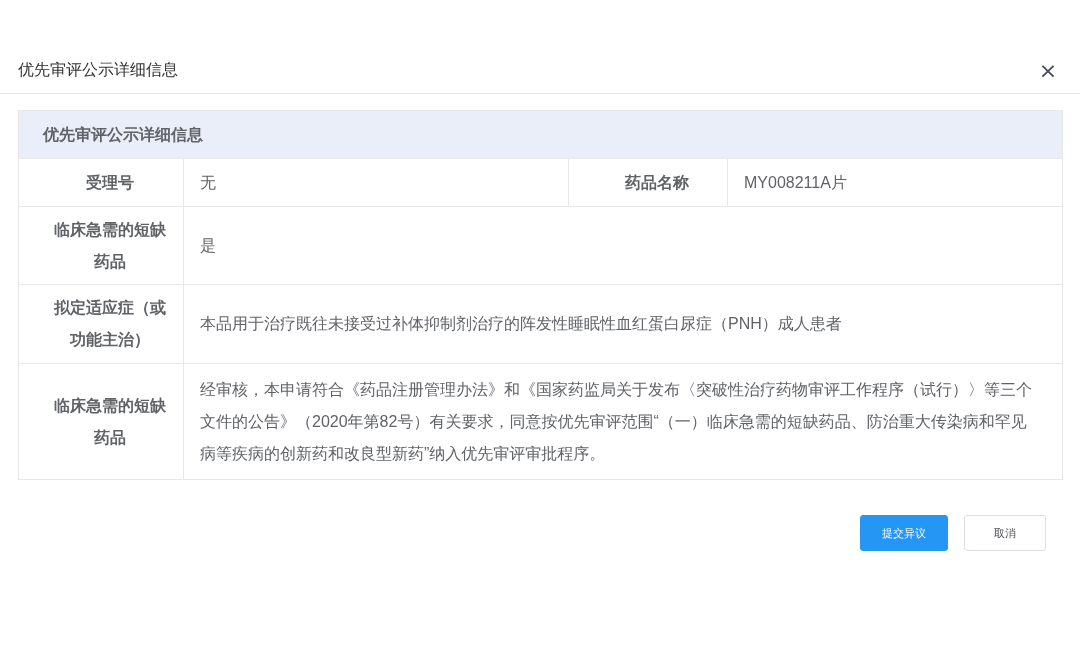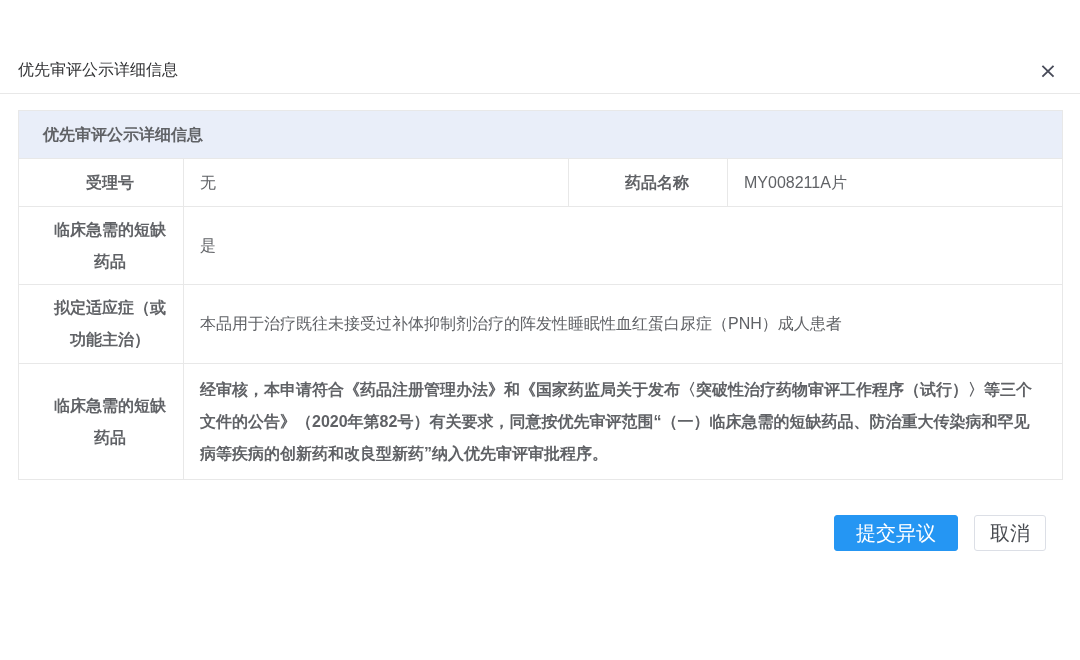--- a/index.html
+++ b/index.html
@@ -53,44 +53,44 @@
   td.lbl {
     text-align: center;
     font-weight: bold;
     color: #5c5f66;
     padding: 6px 16px 6px 34px;
   }
   td.val { padding: 6px 20px 6px 16px; }
   tr.h48  td { height: 48px; }
   tr.h78  td { height: 78px; }
   tr.h79  td { height: 79px; }
-  tr.h116 td { height: 116px; font-weight: bold; }
+  tr.h116 td { height: 116px; }
 
   
   .footer {
     margin-top: 35px;
     padding-right: 34px;
     display: flex; justify-content: flex-end; align-items: center; gap: 16px;
   }
   .btn {
     height: 36px;
-    font-size: 20px;
+    font-size: 11px;
     border-radius: 3px;
     cursor: pointer;
     font-family: inherit;
   }
   .btn-primary {
     background: #2596f3; color: #ffffff;
     border: 1px solid #2596f3;
     padding: 0 21px;
   }
   .btn-plain {
     background: #ffffff; color: #4a4d52;
     border: 1px solid #dcdfe6;
-    padding: 0 15px;
+    padding: 0 29px;
   }
 </style>
 </head>
 <body>
 
 <div class="dialog">
 
   <div class="titlebar">
     <span class="title">优先审评公示详细信息</span>
     <button class="close-btn">×</button>

